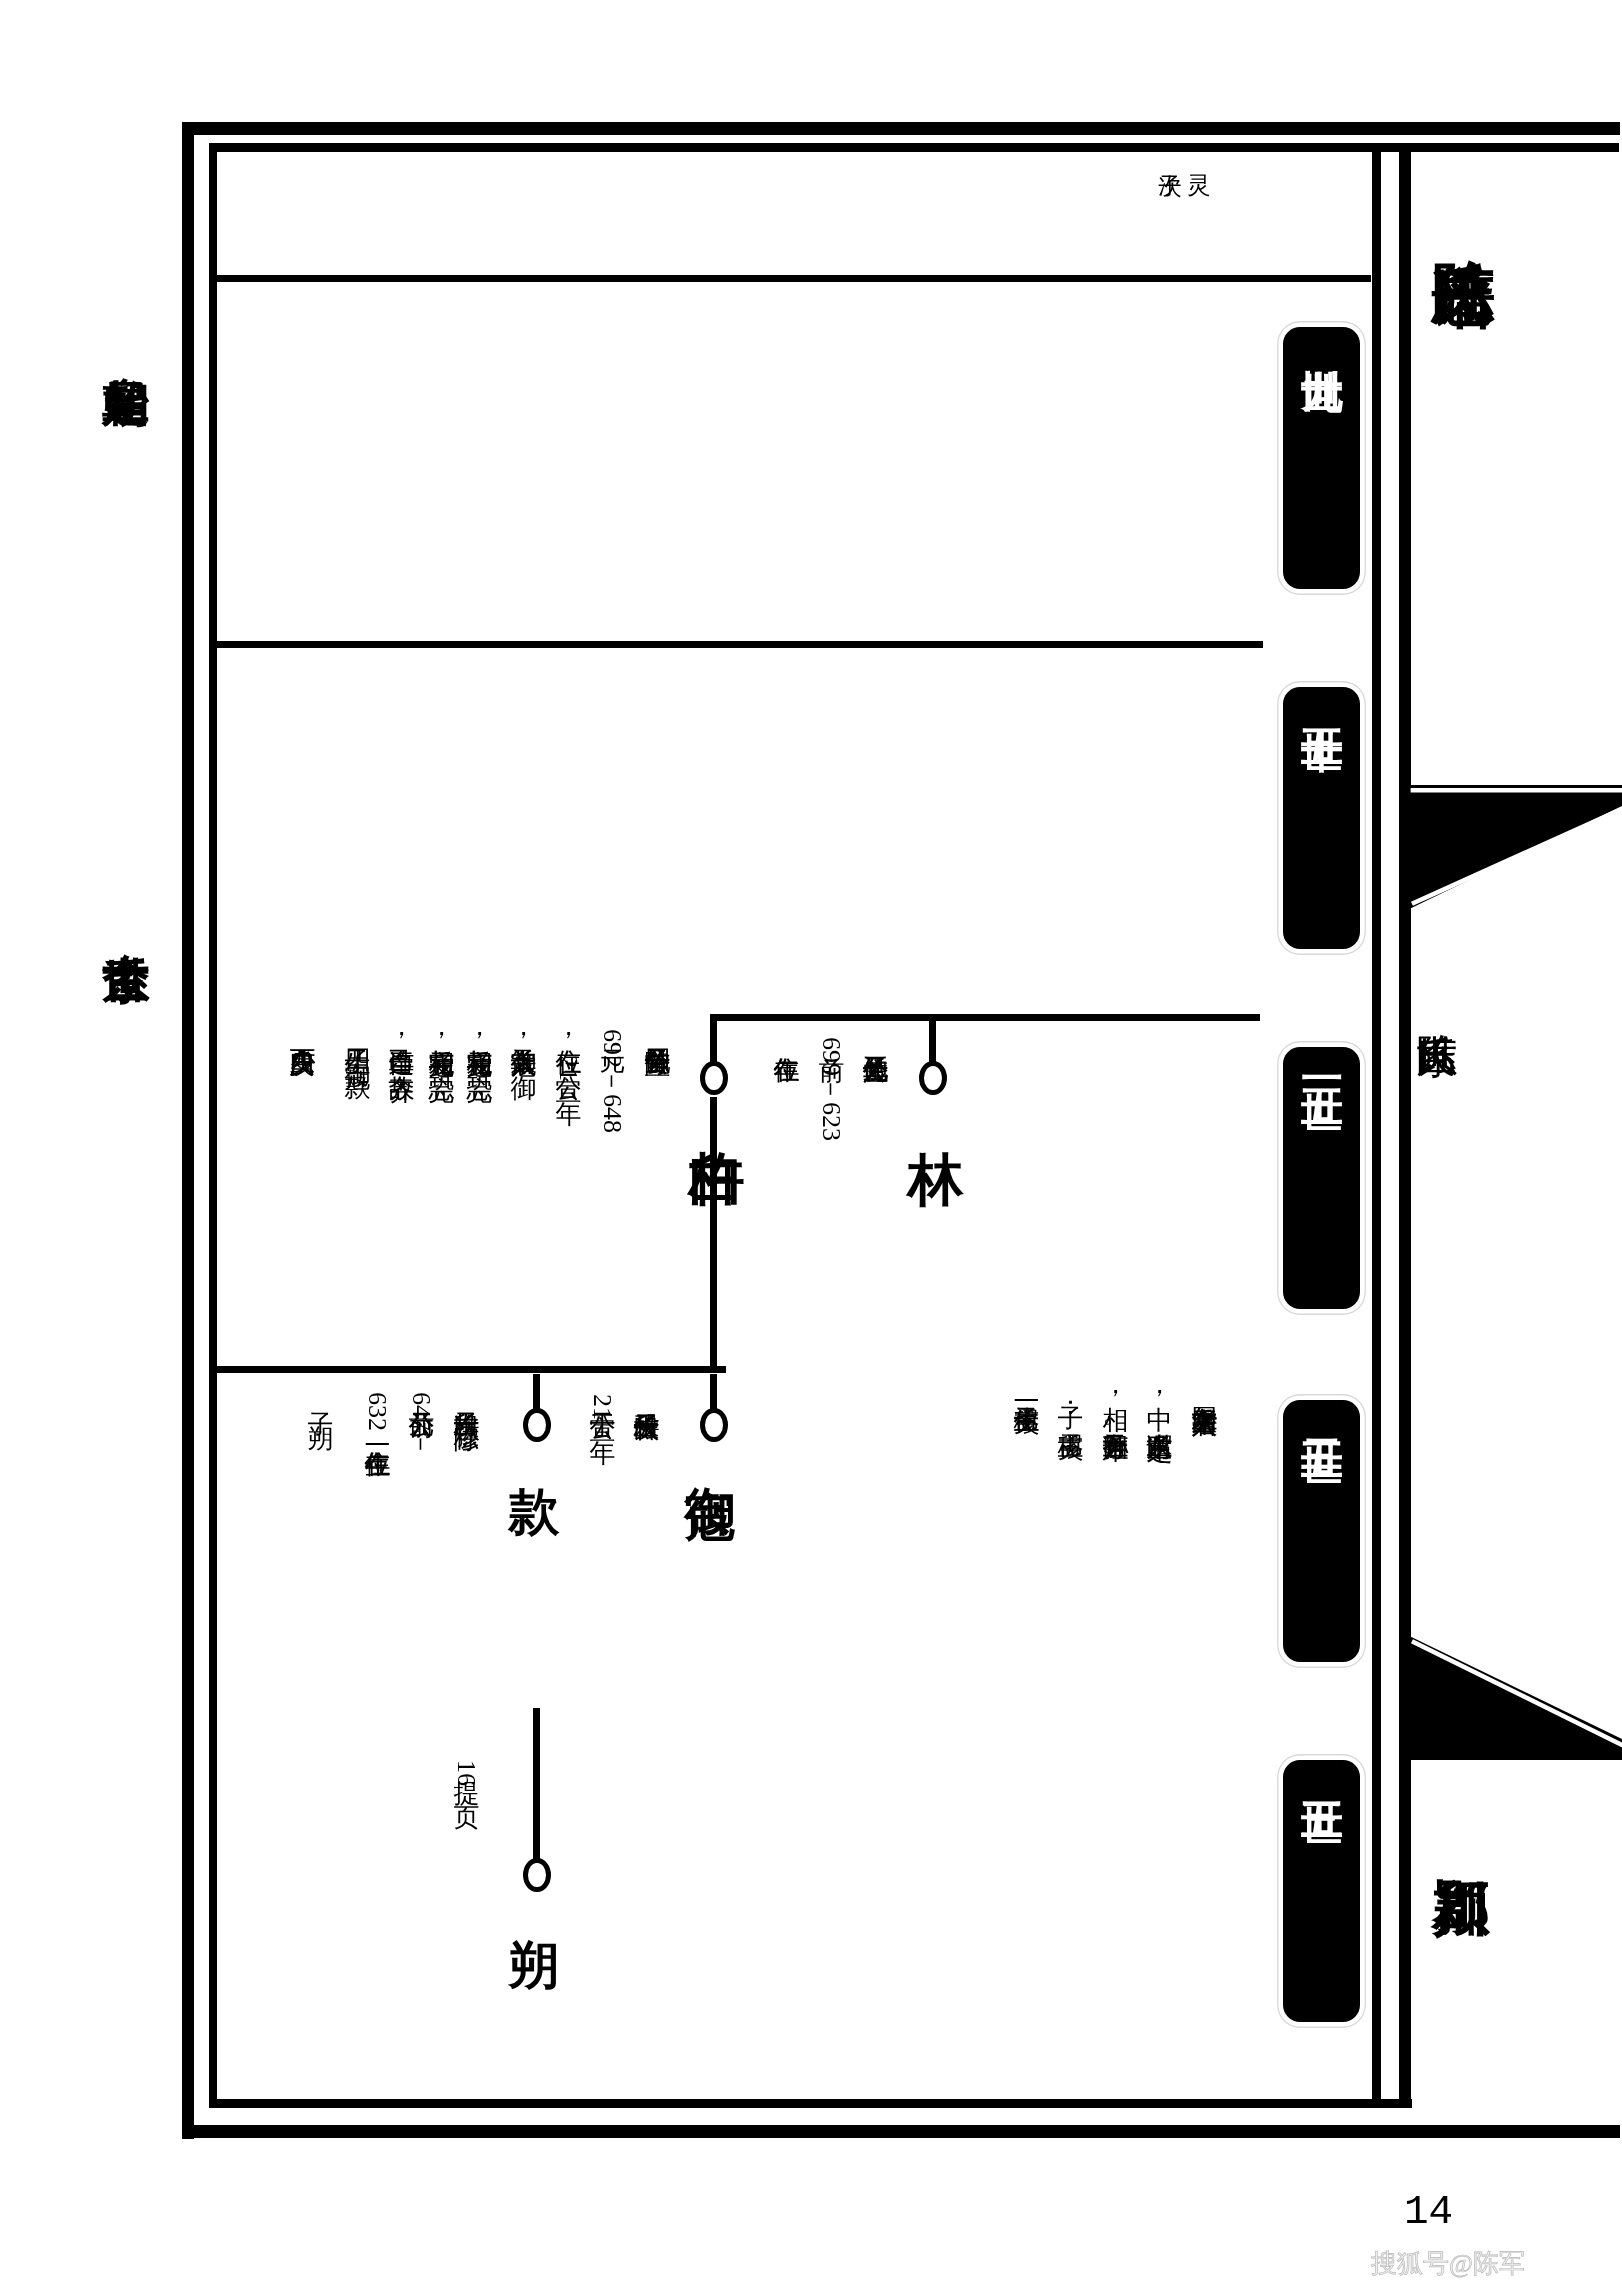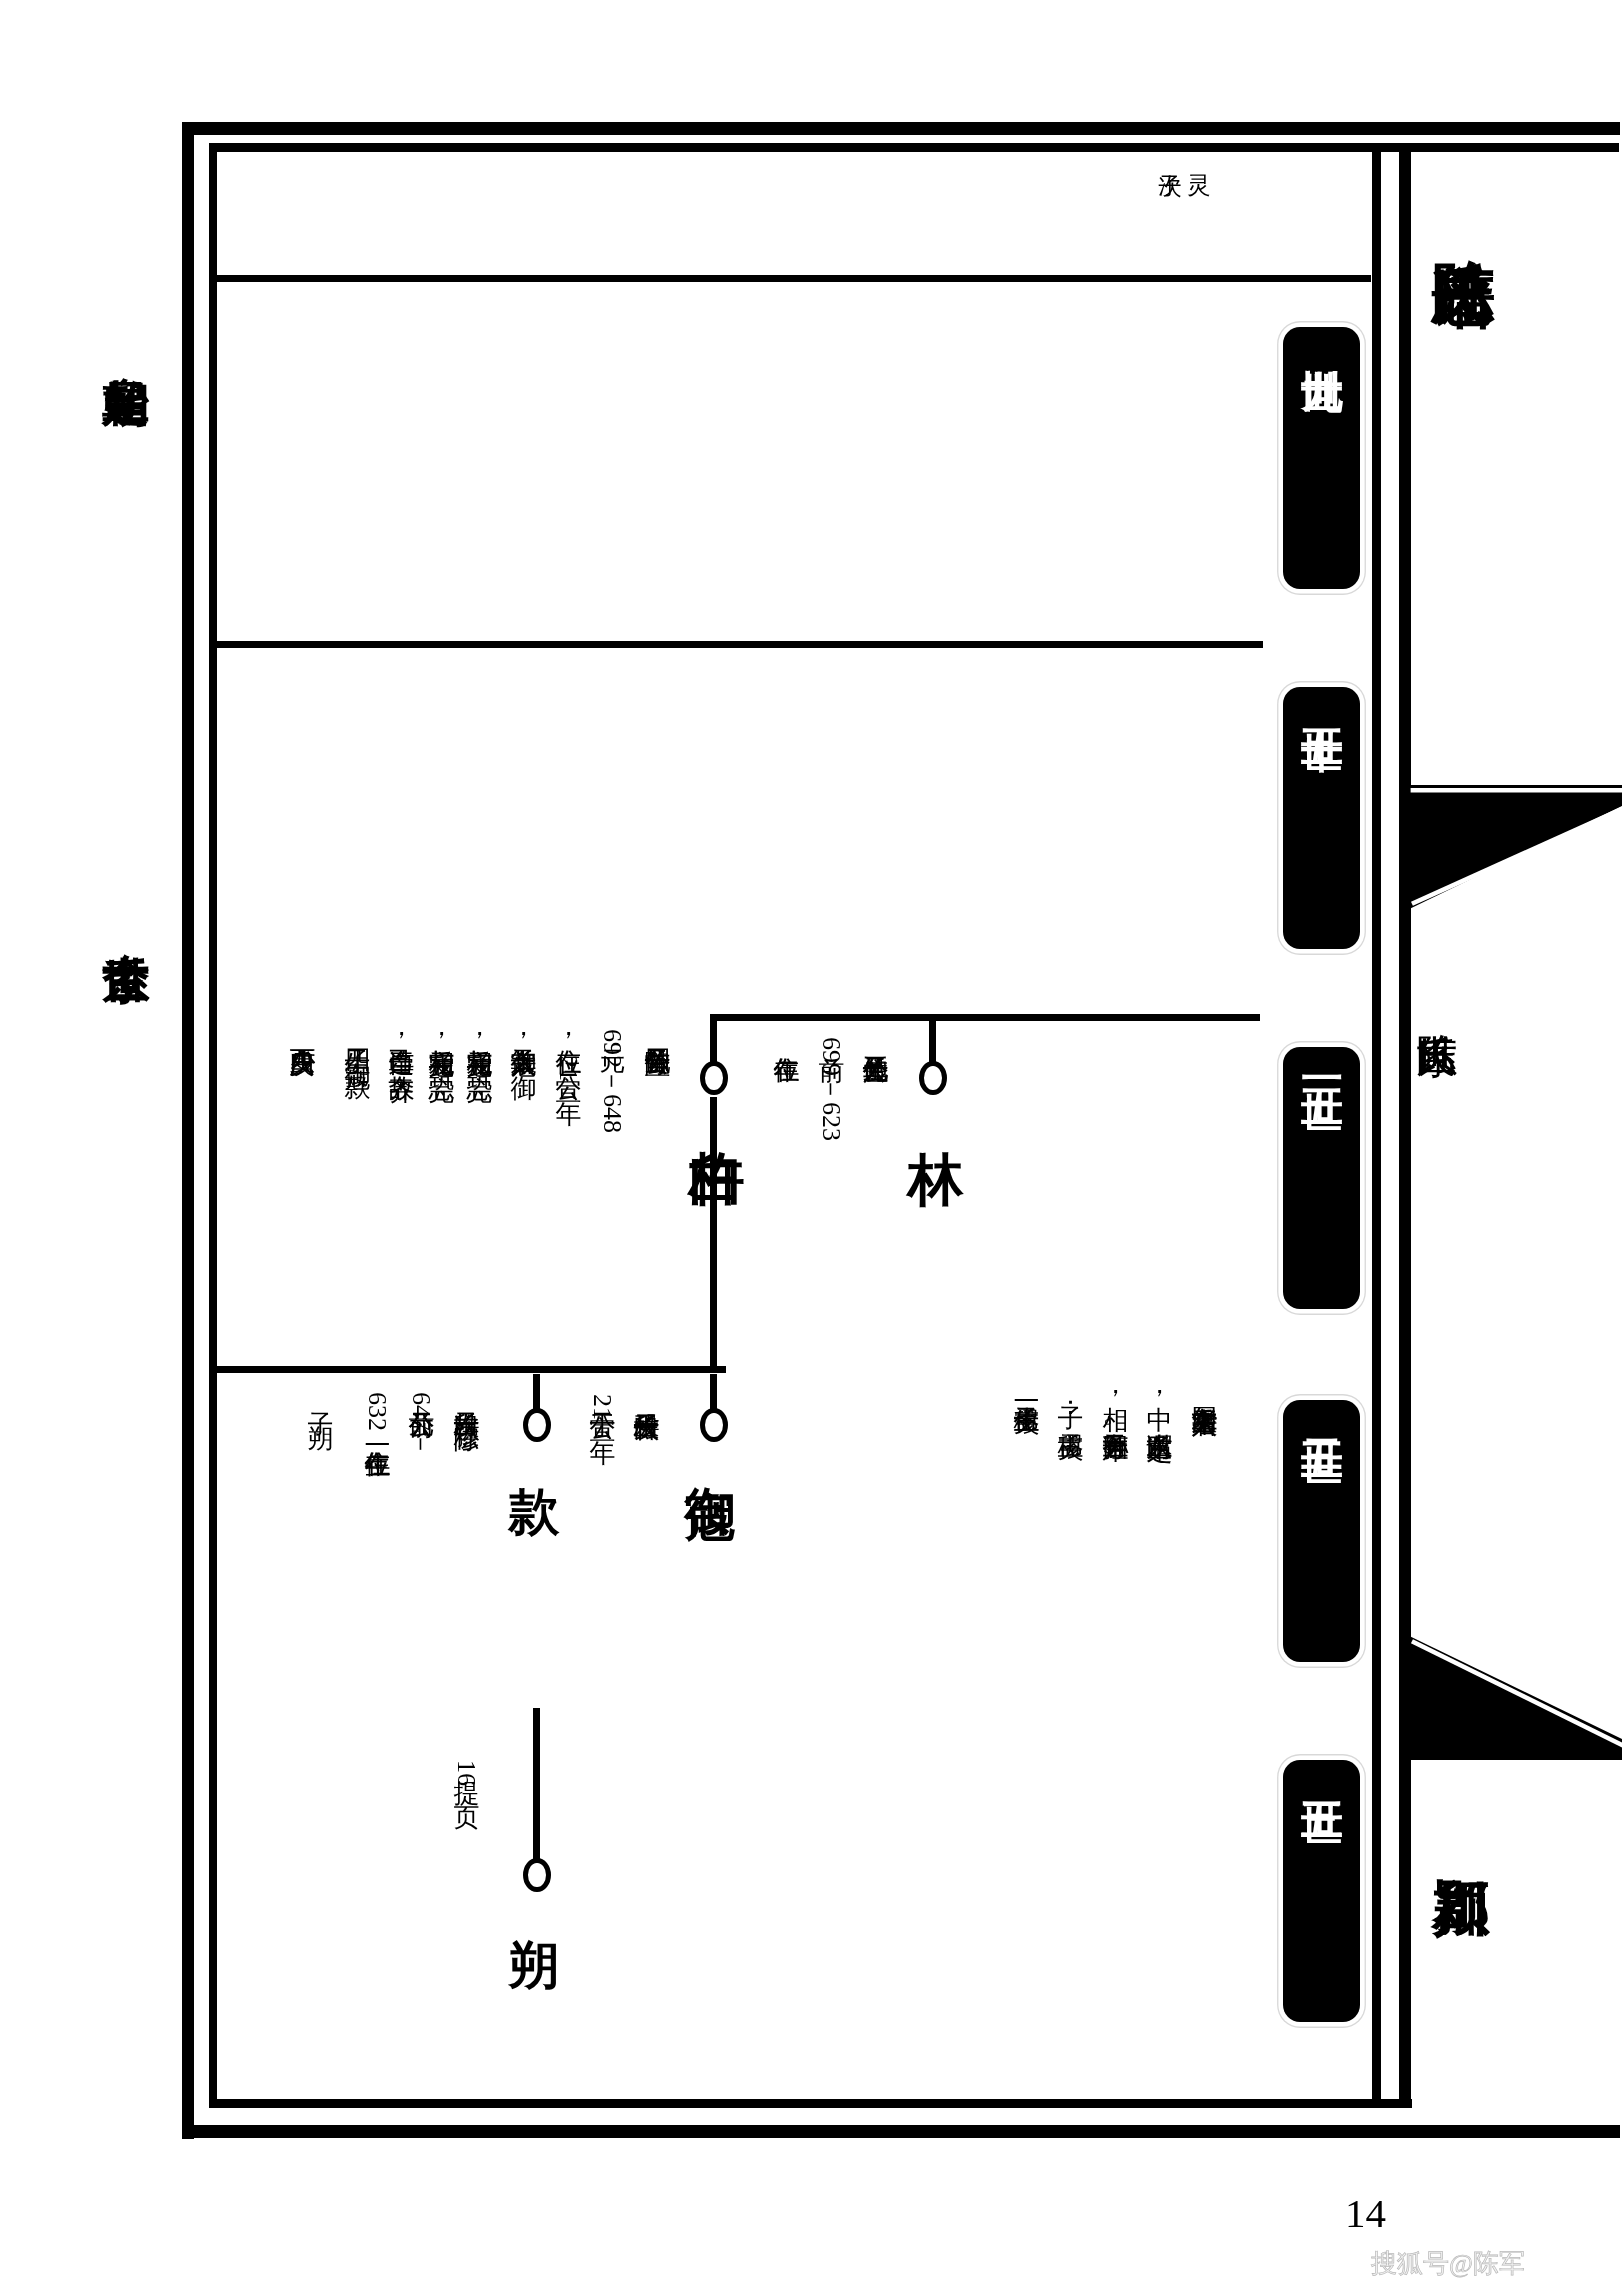--- a/index.html
+++ b/index.html
@@ -106,21 +106,21 @@
   }
 
   
   .nm{font-size:56px;font-weight:700;line-height:1.02;}
   .nm-sm{font-size:51px;font-weight:700;line-height:1.02;}
 
   
   .ann{font-size:26px;line-height:1.08;}
 
   
-  #page-num{position:absolute;left:1345px;top:2189px;font-size:41px;}
+  #page-num{position:absolute;left:1404px;top:2189px;font-size:41px;font-family:Liberation Mono, monospace;}
   #watermark{
     position:absolute;left:1371px;top:2246px;
     font-size:26px;color:#f2f2f2;
     -webkit-text-stroke:0.7px #b9b9b9;
     white-space:nowrap;
   }
 </style>
 </head>
 <body>
 

